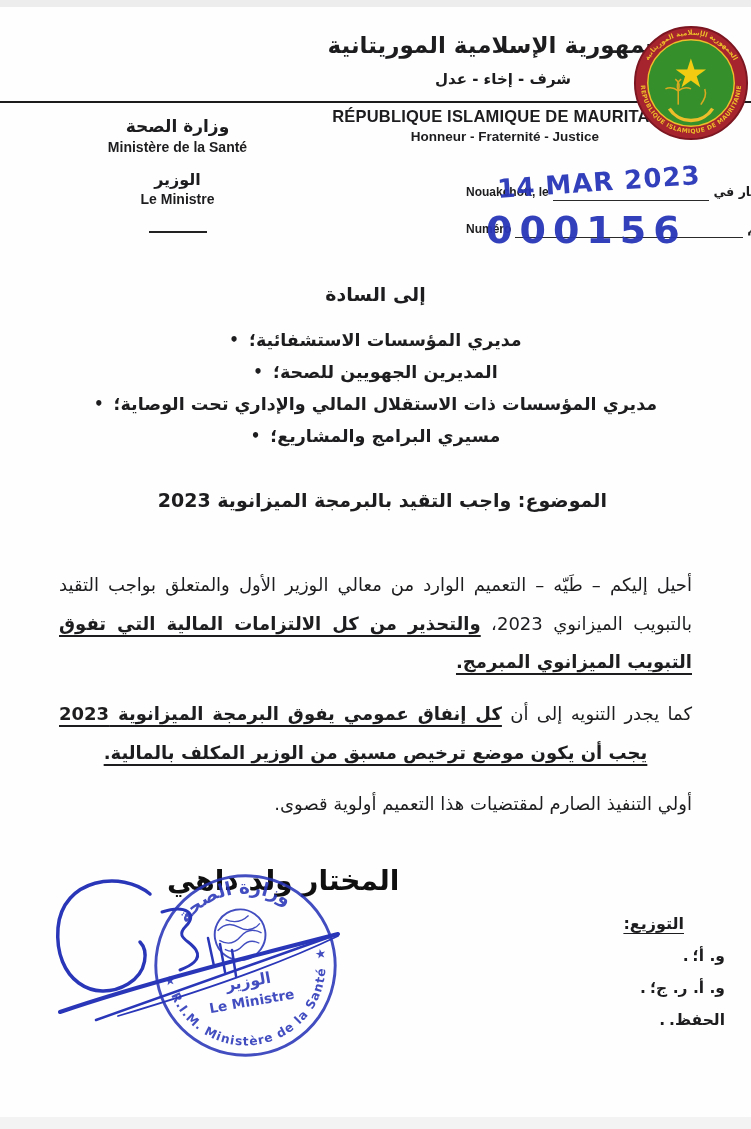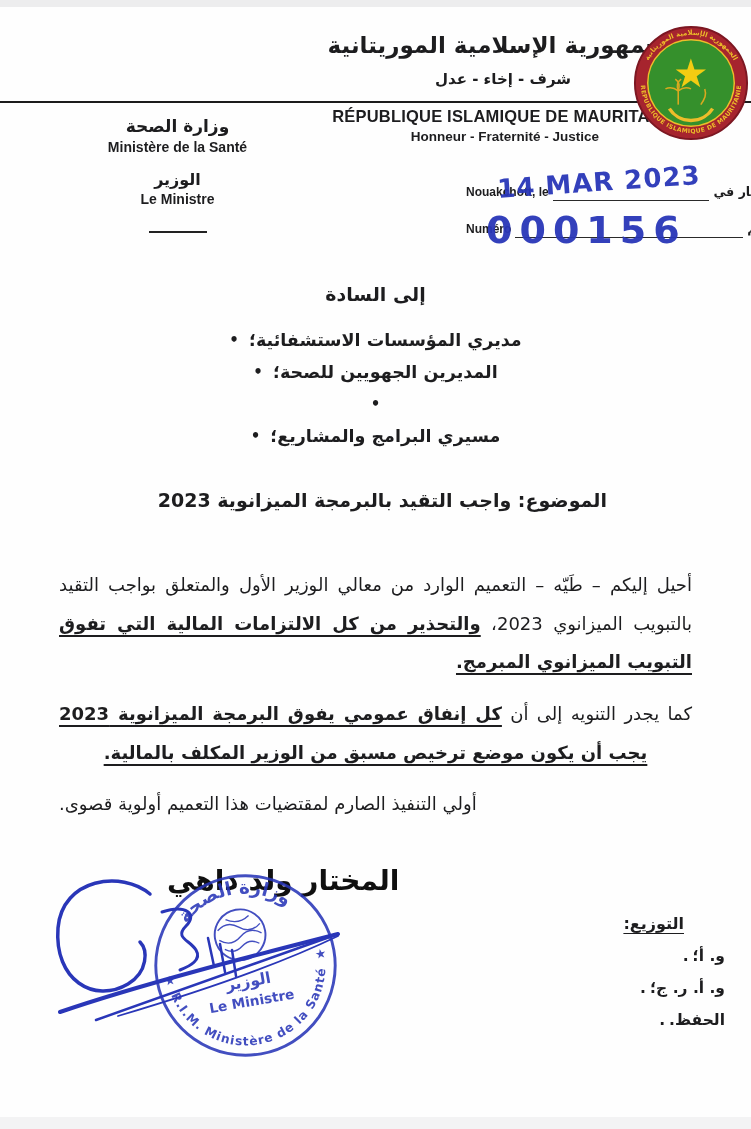--- a/index.html
+++ b/index.html
@@ -55,21 +55,21 @@
   
   .subject{position:absolute;top:489px;right:144px;direction:rtl;
     font-size:19px;font-weight:bold;white-space:nowrap;}
 
   
   .body-text{position:absolute;top:566px;left:59px;width:633px;direction:rtl;
     font-size:18px;line-height:2.15;text-align:justify;}
   .body-text p{margin:0 0 13px;}
   .body-text p.center-last{text-align:justify;text-align-last:center;}
   .emph{font-weight:bold;text-decoration:underline;text-decoration-thickness:1.5px;text-underline-offset:5px;}
-  .p3{text-align:left;}
+  .p3{text-align:right;}
 
   
   .sig-name{position:absolute;top:864px;left:167px;font-size:28px;font-weight:bold;
     color:#101010;direction:rtl;white-space:nowrap;}
   .stamp-svg{position:absolute;top:868px;left:148px;width:195px;height:195px;opacity:.88;}
   .sig-svg{position:absolute;top:862px;left:22px;width:340px;height:165px;}
 
   
   .distribution{position:absolute;top:914px;right:26px;direction:rtl;text-align:right;}
   .dist-title{font-size:16px;font-weight:bold;text-decoration:underline;
@@ -141,20 +141,21 @@
     <div class="addr-item">
       <span class="bullet">•</span>
       <span class="txt">مديري المؤسسات الاستشفائية؛</span>
     </div>
     <div class="addr-item">
       <span class="bullet">•</span>
       <span class="txt">المديرين الجهويين للصحة؛</span>
     </div>
     <div class="addr-item">
       <span class="bullet">•</span>
+      <span class="txt">مديري المؤسسات ذات الاستقلال المالي والإداري تحت الوصاية؛</span>
     </div>
     <div class="addr-item">
       <span class="bullet">•</span>
       <span class="txt">مسيري البرامج والمشاريع؛</span>
     </div>
   </div>
 
   <div class="subject">الموضوع: واجب التقيد بالبرمجة الميزانوية 2023</div>
 
   <div class="body-text">

